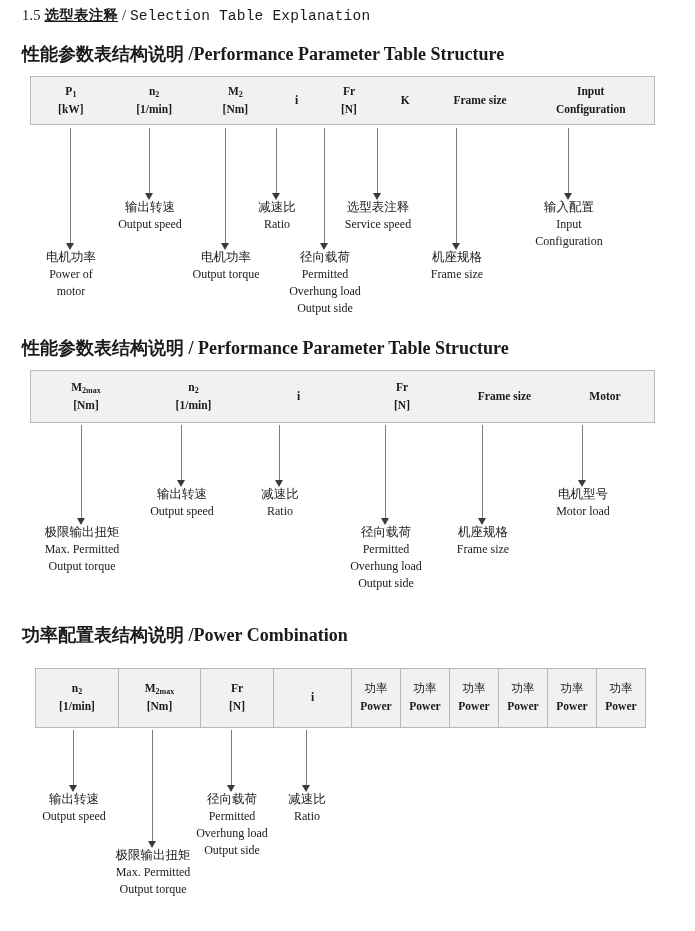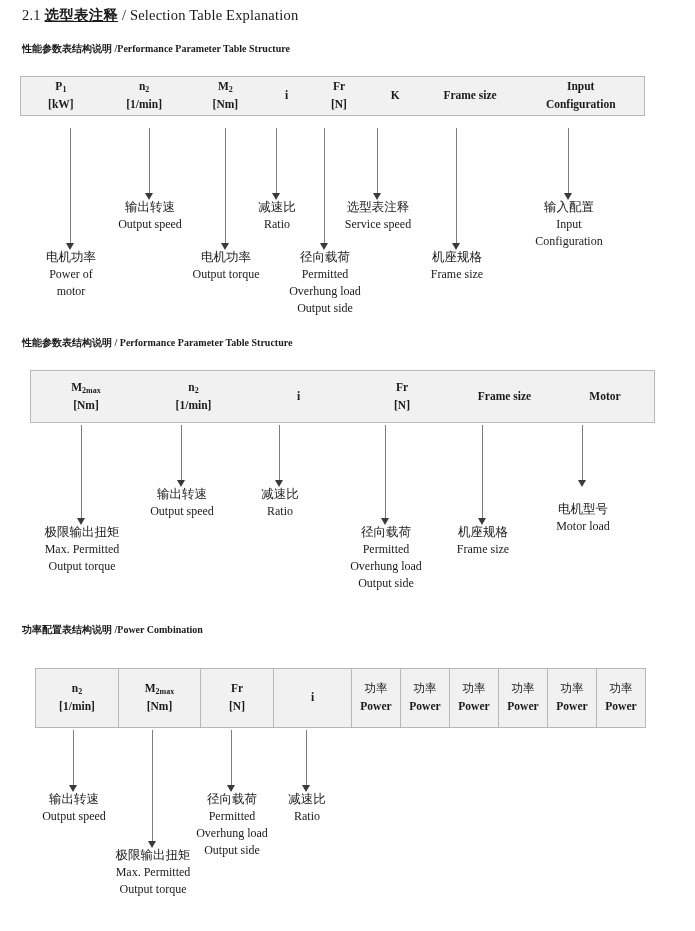--- a/index.html
+++ b/index.html
@@ -20,26 +20,26 @@
   .doc-title {
     position: absolute;
     left: 22px;
     top: 6px;
     font-size: 14.5px;
     letter-spacing: 0.2px;
     white-space: nowrap;
   }
   .doc-title .num { font-family: "Liberation Serif", serif; }
   .doc-title .cn  { font-weight: bold; text-decoration: underline; }
-  .doc-title .en  { font-family: Liberation Serif, serif; }
+  .doc-title .en  { font-family: Liberation Mono, monospace; }
 
   .section-heading {
     position: absolute;
     left: 22px;
-    font-size: 10px;
+    font-size: 18px;
     font-weight: bold;
     white-space: nowrap;
   }
   .section-heading .cn { font-weight: bold; }
   .section-heading .en { font-weight: bold; }
 
   
   .tbl {
     position: absolute;
     background: #f1f1f1;
@@ -101,32 +101,32 @@
     white-space: nowrap;
     transform: translateX(-50%);
   }
   .note .cn { display: block; font-family: "DejaVu Sans", sans-serif; font-size: 12.5px; }
   .note .en { display: block; }
 </style>
 </head>
 <body>
 
 <div class="doc-title">
-  <span class="num">2.1</span>
+  <span class="num">1.5</span>
   <span class="cn">选型表注释</span>
   <span class="sep">/</span>
   <span class="en">Selection Table Explanation</span>
 </div>
 
 <div class="section-heading" style="top:42px;">
   <span class="cn">性能参数表结构说明</span>
   <span class="sep">/</span><span class="en">Performance Parameter Table Structure</span>
 </div>
 
-<div class="tbl" id="tbl1" style="left:20px; top:76px; width:625px; height:40px;">
+<div class="tbl" id="tbl1" style="left:30px; top:76px; width:625px; height:49px;">
   <div class="cell" style="width:80px;">
     <span class="l1">P<sub>1</sub></span>
     <span class="l2">[kW]</span>
   </div>
   <div class="cell" style="width:87px;">
     <span class="l1">n<sub>2</sub></span>
     <span class="l2">[1/min]</span>
   </div>
   <div class="cell" style="width:76px;">
     <span class="l1">M<sub>2</sub></span>
@@ -292,21 +292,21 @@
 <div class="note" style="left:386px; top:523px;">
   <span class="cn">径向载荷</span>
   <span class="en">Permitted</span>
   <span class="en">Overhung load</span>
   <span class="en">Output side</span>
 </div>
 <div class="note" style="left:483px; top:523px;">
   <span class="cn">机座规格</span>
   <span class="en">Frame size</span>
 </div>
-<div class="note" style="left:583px; top:500px;">
+<div class="note" style="left:583px; top:485px;">
   <span class="cn">电机型号</span>
   <span class="en">Motor load</span>
 </div>
 
 <div class="section-heading" style="top:623px;">
   <span class="cn">功率配置表结构说明</span>
   <span class="sep">/</span><span class="en">Power Combination</span>
 </div>
 
 <div class="tbl ruled" id="tbl3" style="left:35px; top:668px; width:611px; height:60px;">

